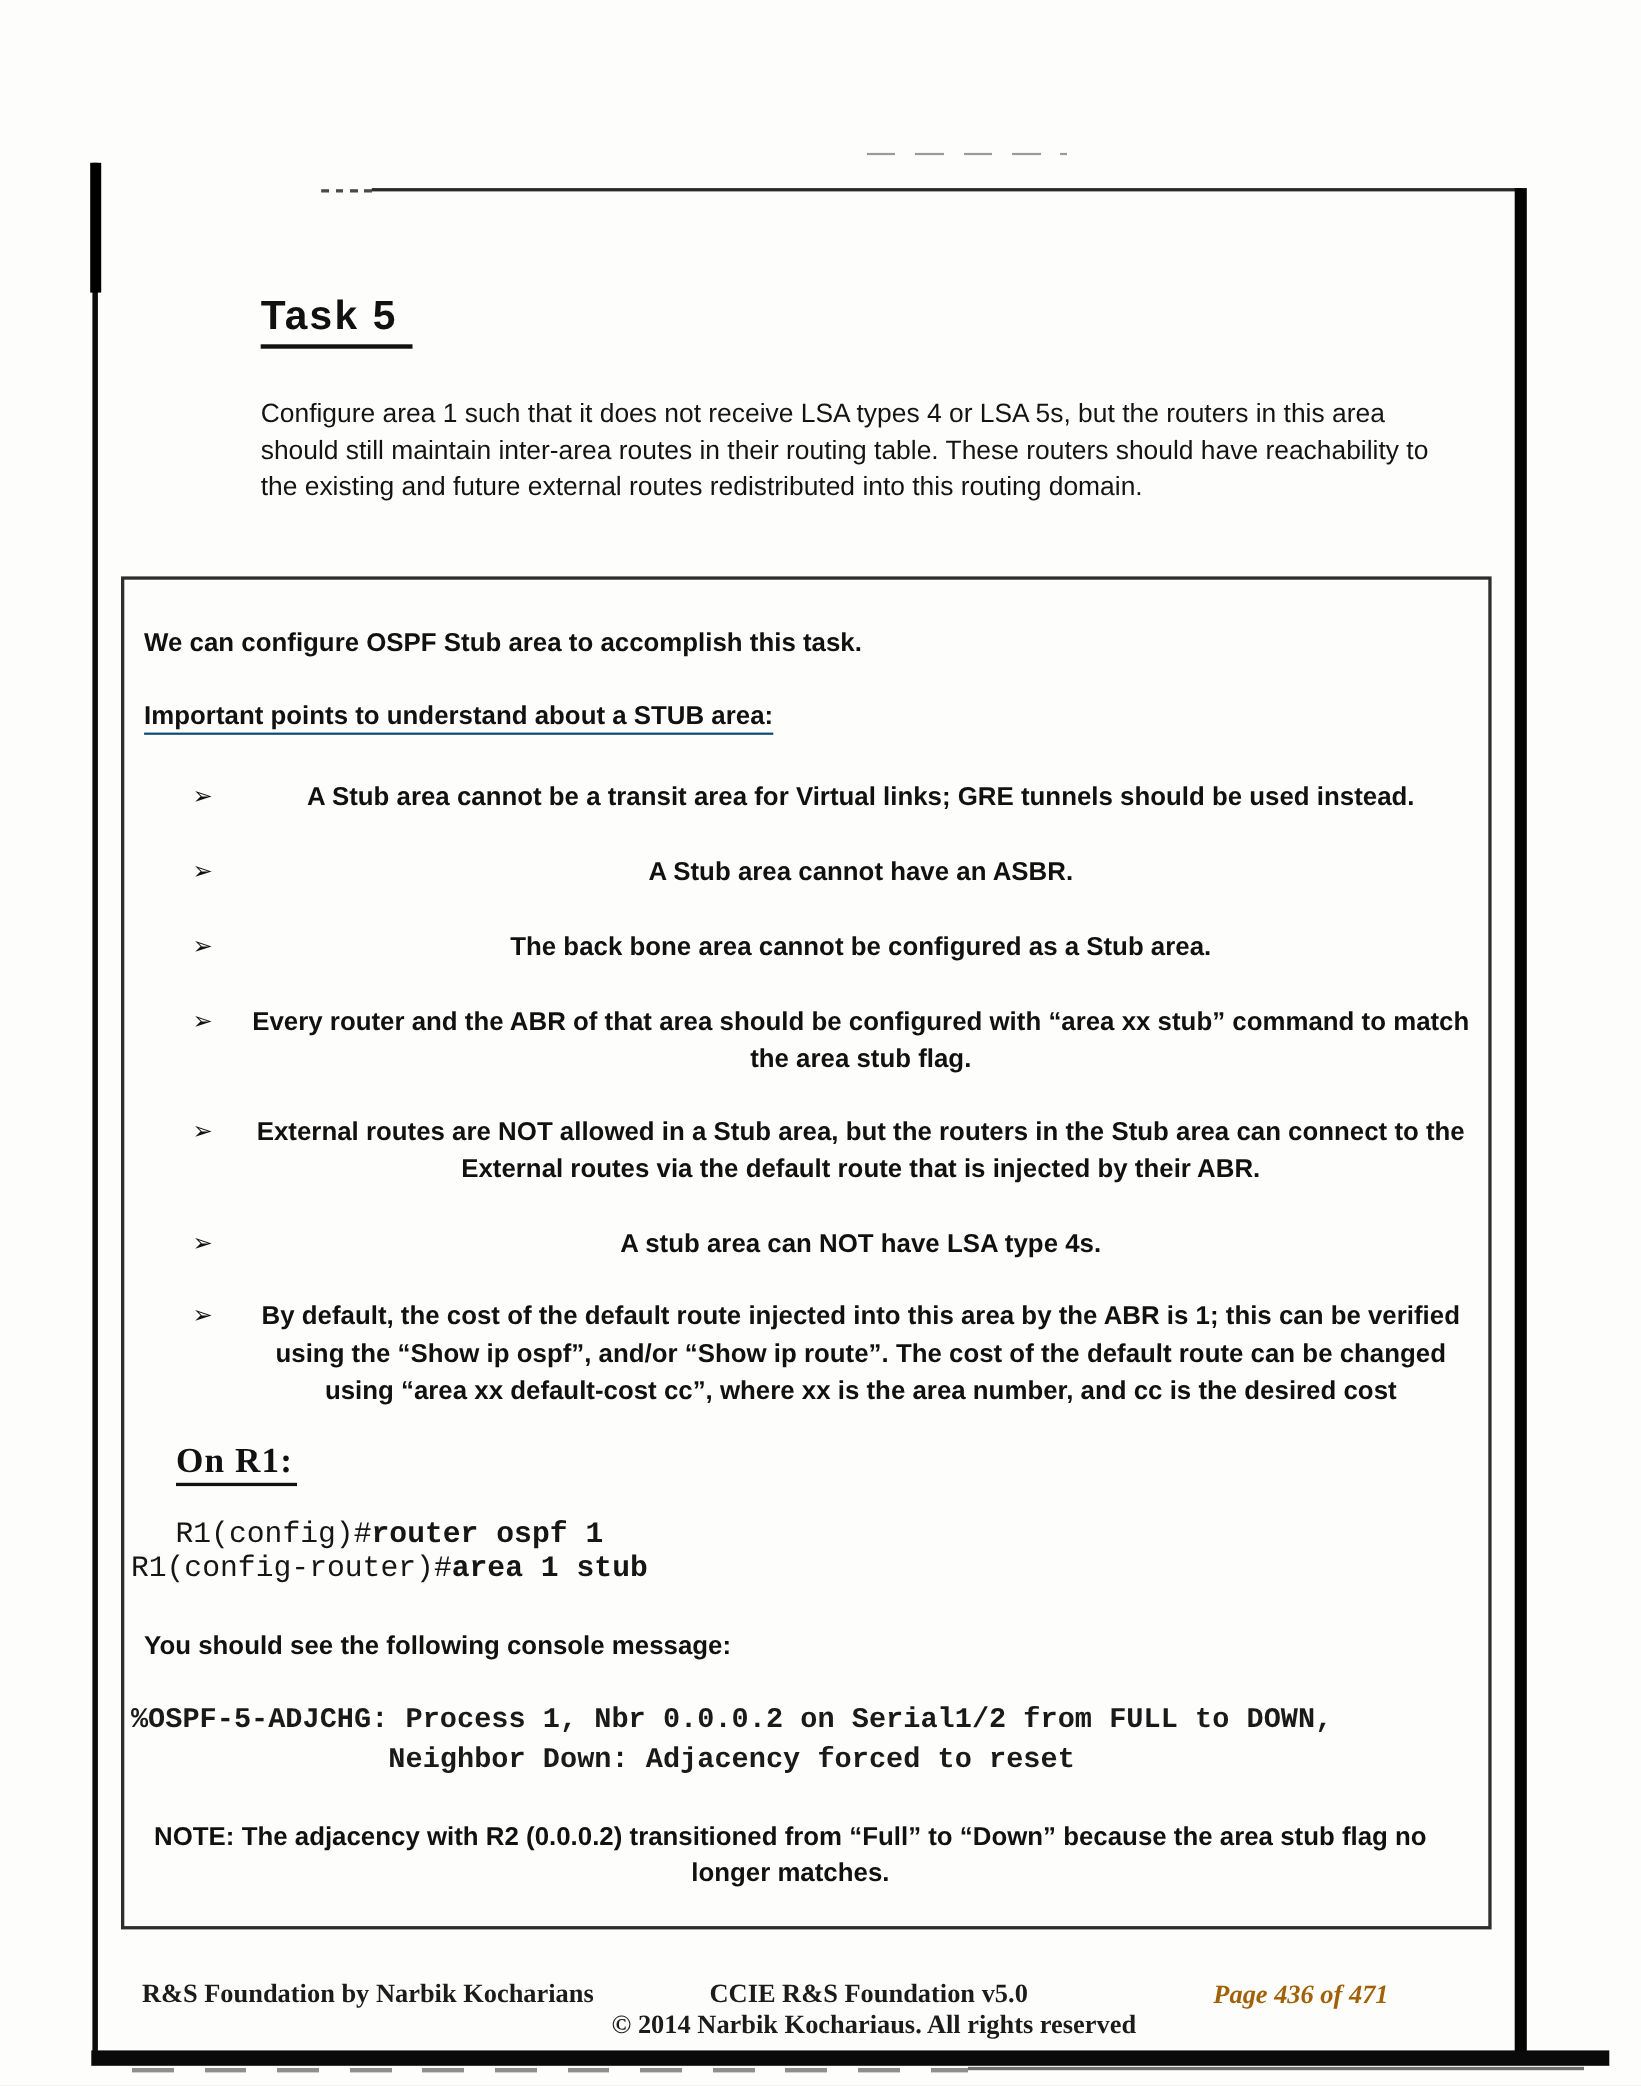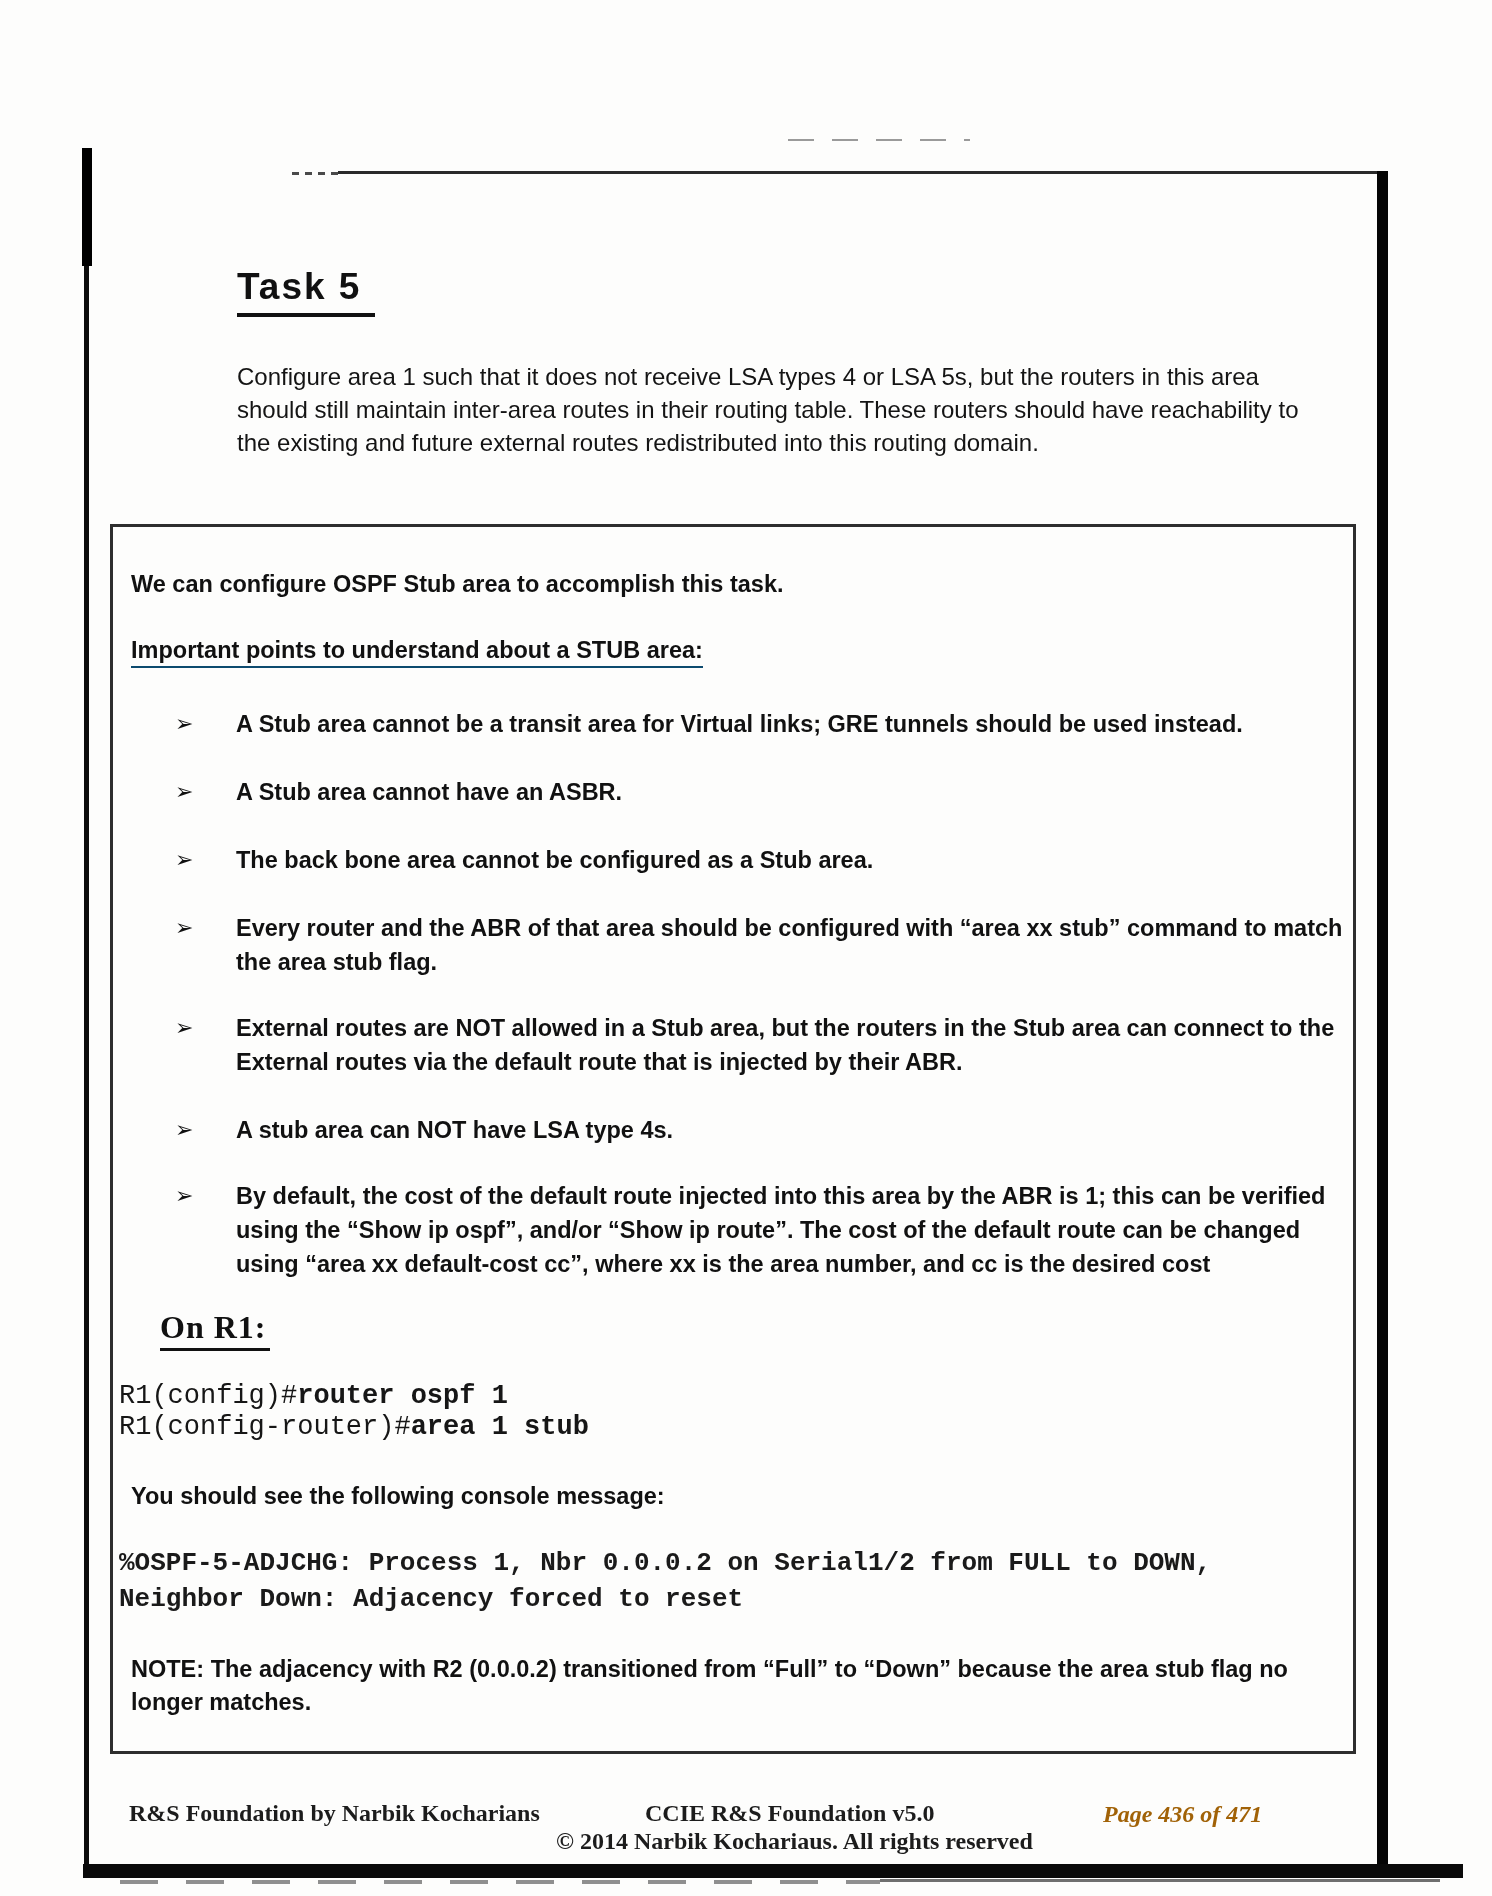--- a/index.html
+++ b/index.html
@@ -32,30 +32,30 @@
     border-bottom:4px solid #111;padding:0 14px 5px 0;
   }
   .task-desc{
     position:absolute;left:237px;top:360px;width:1062px;
     font-size:24px;line-height:33px;color:#141414;
   }
 
   
   .sol-box{
     position:absolute;left:110px;top:524px;width:1240px;height:1224px;
-    border:3px solid #2e2e2e;background:transparent;
+    border:3px solid #2e2e2e;background:transparent;text-align:center;
   }
   .sol-intro{position:absolute;left:18px;top:44px;font-size:23.5px;font-weight:bold;}
   .points-heading{
     position:absolute;left:18px;top:110px;font-size:23.5px;font-weight:bold;
     border-bottom:2px solid #0c4a6e;padding-bottom:2px;
   }
   .bullet{position:absolute;left:62px;font-size:23.5px;font-weight:bold;line-height:34px;}
   .bullet .arrow{position:absolute;left:0;top:0;font-size:22px;font-weight:normal;}
-  .bullet .btxt{display:block;margin-left:61px;width:1125px;}
+  .bullet .btxt{display:block;margin-left:45px;width:1125px;}
   .b1{top:180px;} .b2{top:248px;} .b3{top:316px;} .b4{top:384px;}
   .b5{top:484px;} .b6{top:586px;} .b7{top:652px;}
 
   .on-r1{
     position:absolute;left:4px;top:782px;
     font-family:"Liberation Serif",serif;
     font-size:32px;font-weight:bold;
     border-bottom:3px solid #111;padding:0 4px 2px 0;letter-spacing:1px;margin-left:43px;
   }
   .cli{

